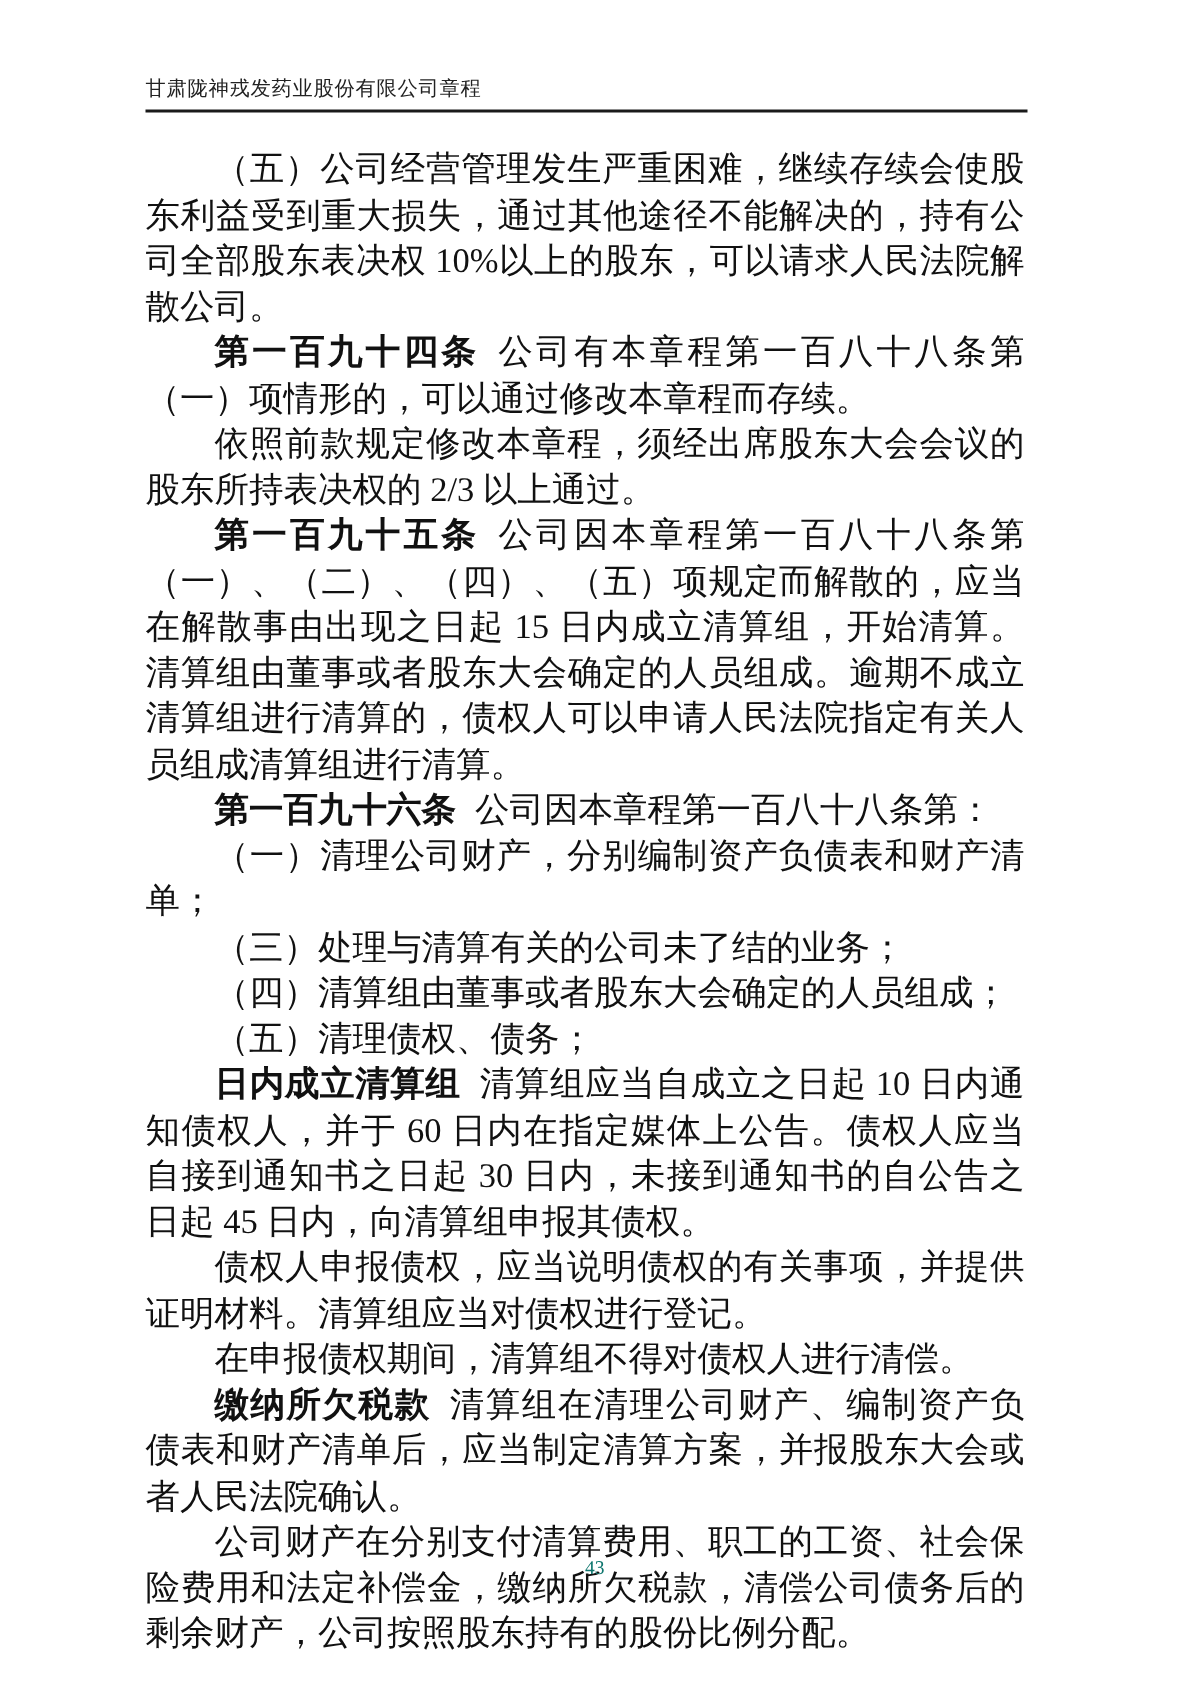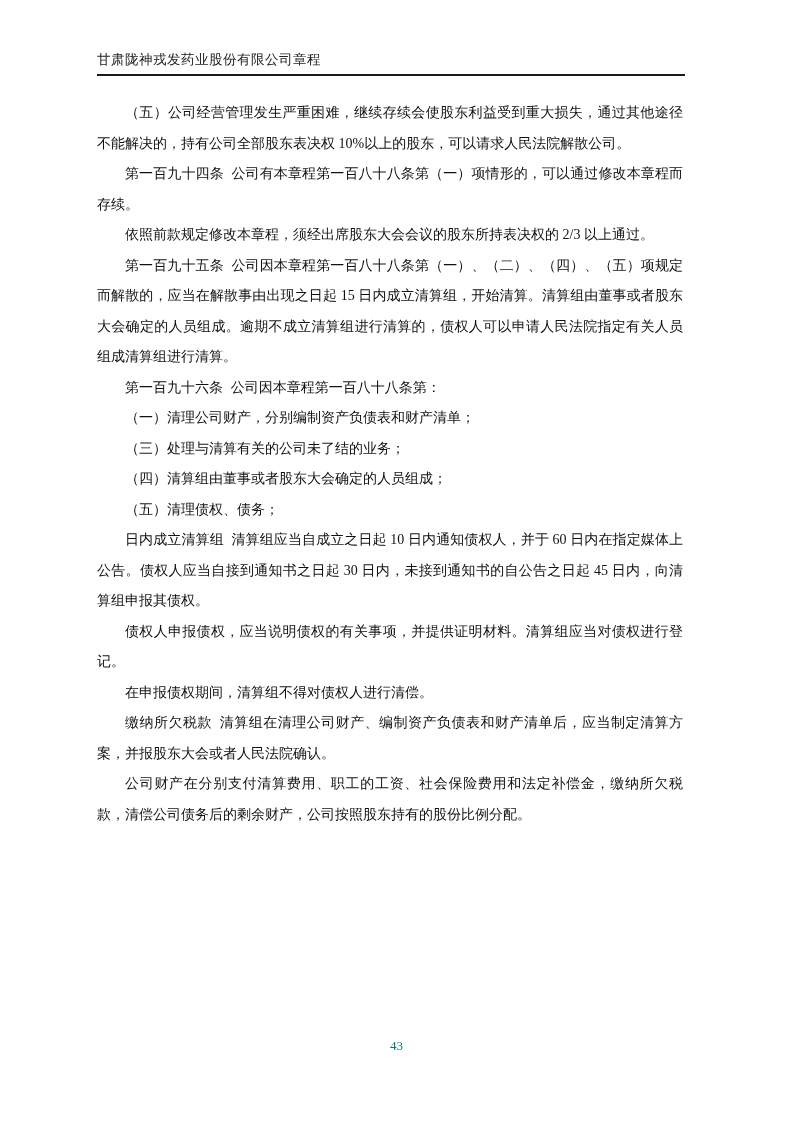--- a/index.html
+++ b/index.html
@@ -31,29 +31,29 @@
   }
   .doc-body {
     position: absolute;
     top: 98px;
     left: 97px;
     width: 586px;
   }
   .doc-body p {
     margin: 0;
     padding: 0;
-    font-size: 14px;
+    font-size: 23px;
     line-height: 30.5px;
     text-align: justify;
     text-justify: inter-ideograph;
     text-indent: 2em;
     word-break: break-all;
   }
   .article-no {
-    font-weight: 400;
+    font-weight: 700;
     margin-right: 0.55em;
   }
   .page-footer {
     position: absolute;
     top: 1036px;
     left: 0;
     width: 100%;
     text-align: center;
   }
   .page-number {

